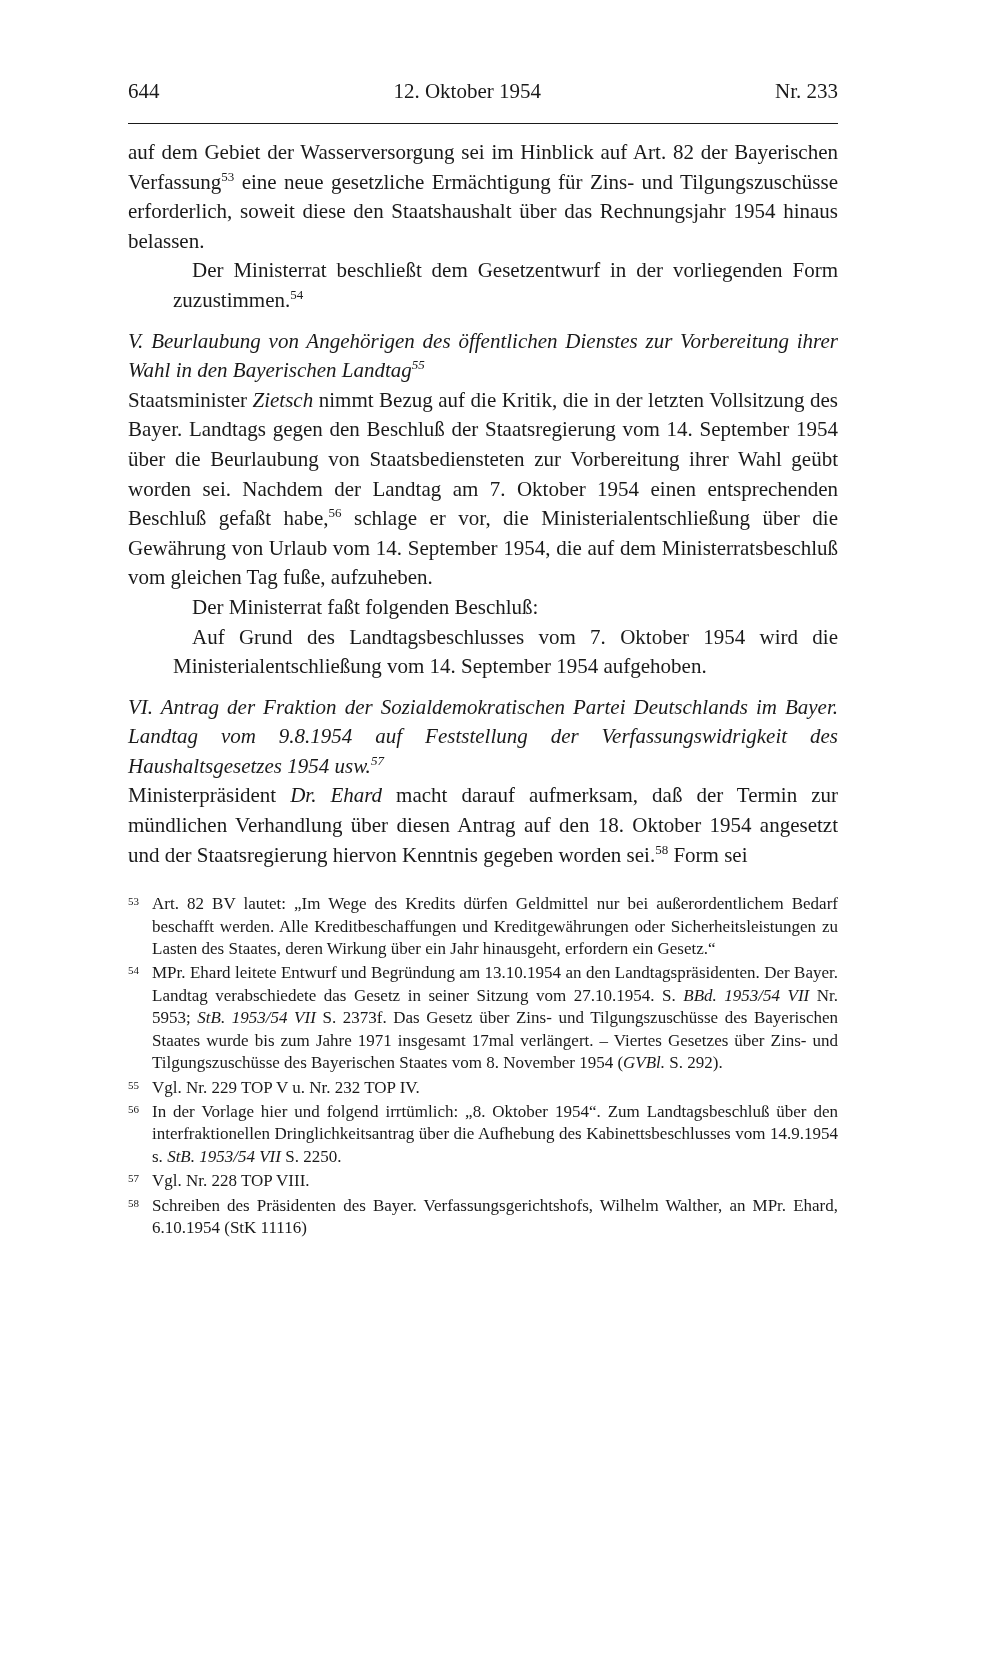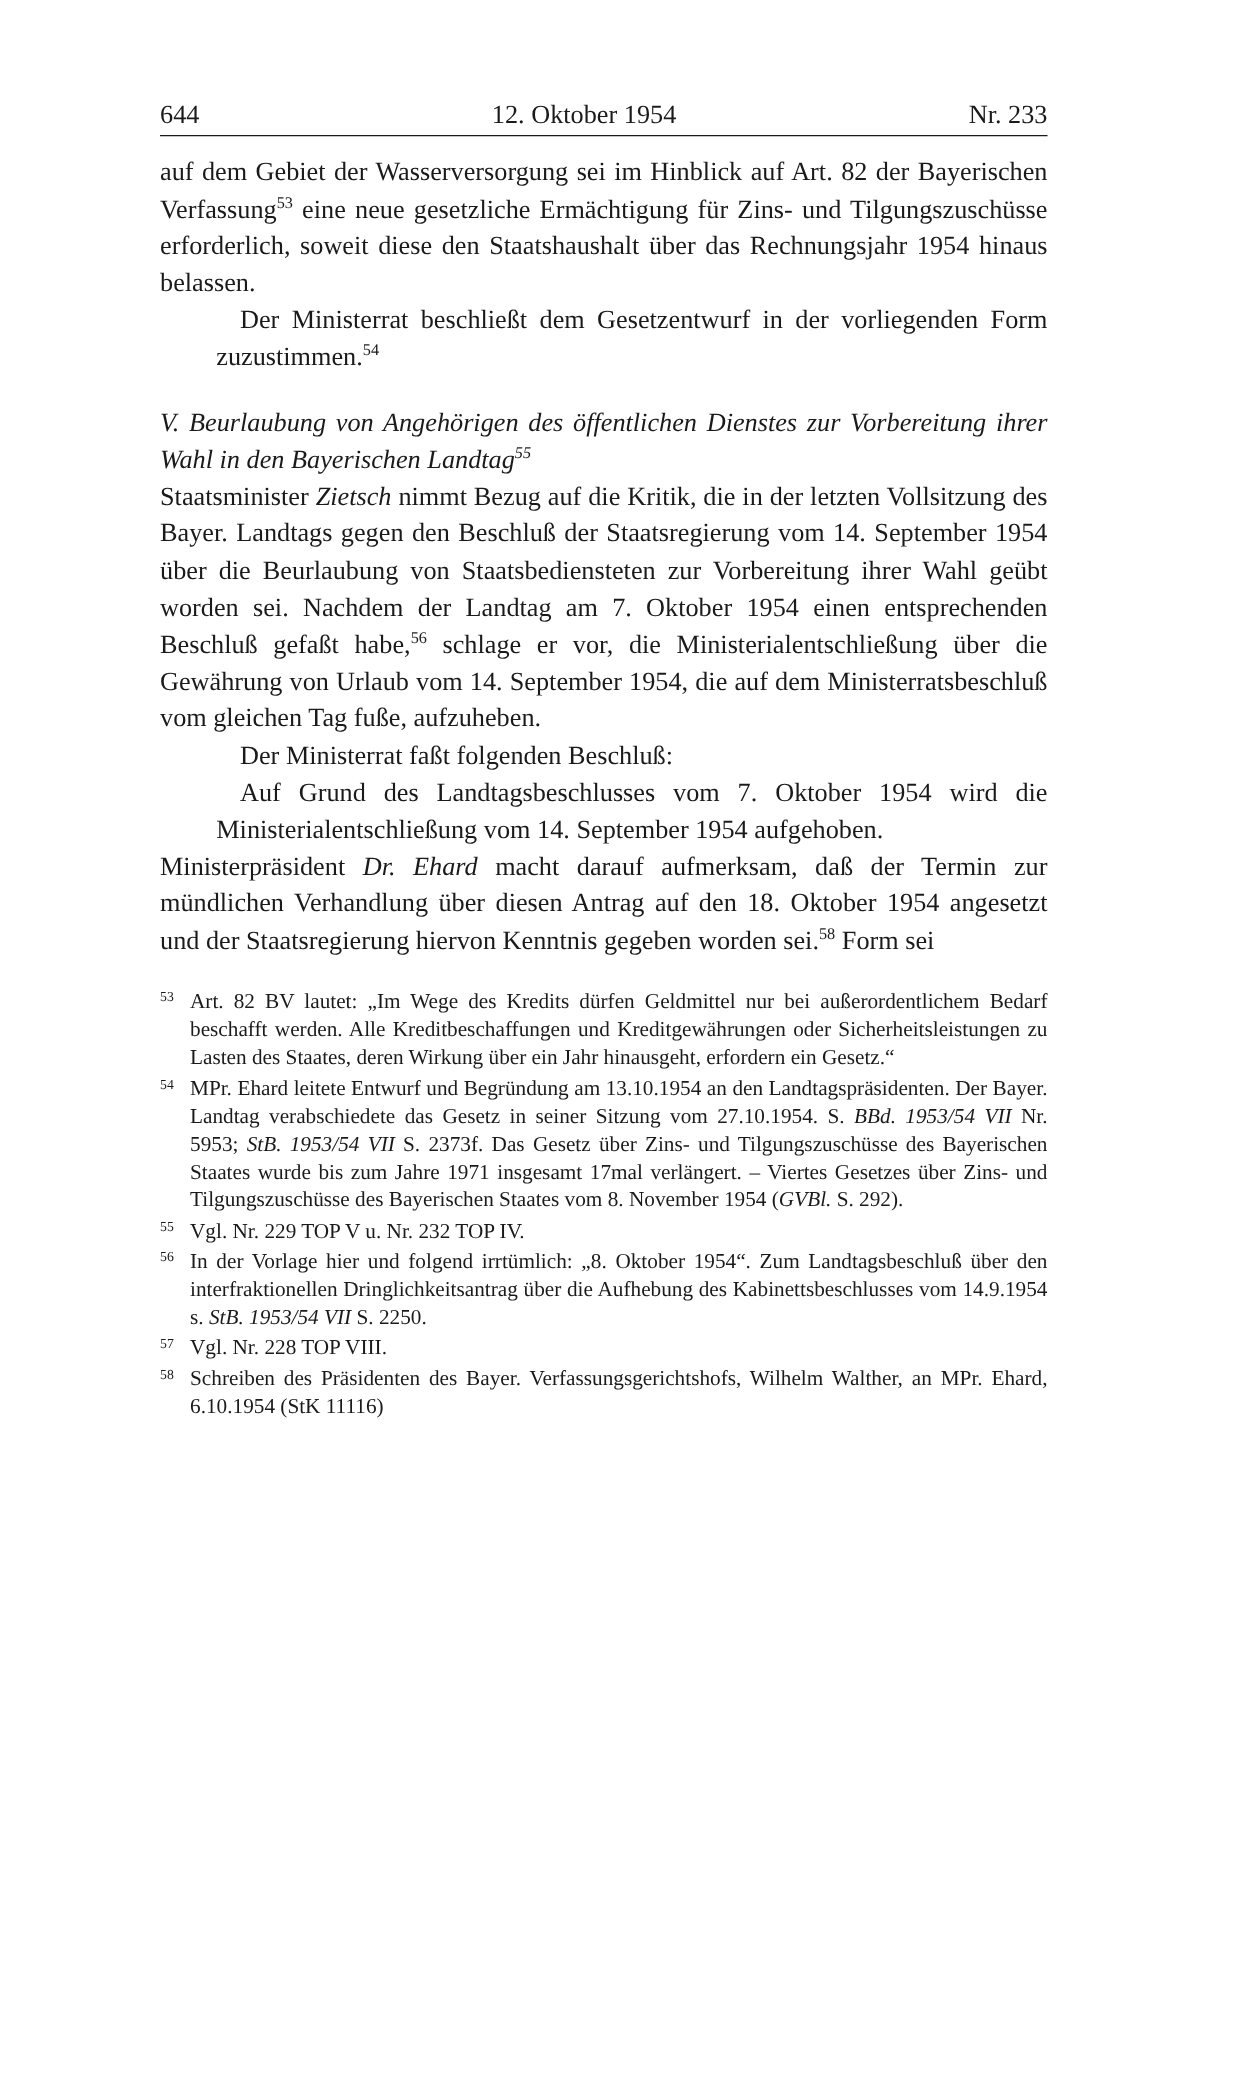--- a/index.html
+++ b/index.html
@@ -20,41 +20,41 @@
     left: 128px;
     top: 78px;
     width: 710px;
   }
   .running-head {
     display: flex;
     justify-content: space-between;
     align-items: baseline;
     font-size: 21px;
     line-height: 26px;
-    padding-bottom: 4px;
+    padding-bottom: 19px;
     border-bottom: 1.3px solid #1a1a1a;
   }
   .running-head span { display: block; }
   .body {
     margin-top: 14px;
     font-size: 21px;
     line-height: 29.6px;
     text-align: justify;
     hyphens: manual;
   }
   .body p {
     margin: 0;
   }
   .body p.indent {
     text-indent: 19px;
     margin-left: 45px;
   }
   .body .heading {
     font-style: italic;
-    margin-top: 23px;
+    margin-top: 11px;
   }
   .body i { }
   sup {
     font-size: 13px;
     line-height: 0;
     position: relative;
     vertical-align: baseline;
     top: -8px;
   }
   .footnotes {
@@ -92,20 +92,21 @@
 
     <p class="indent"><span>Der Ministerrat beschließt dem Gesetzentwurf in der vorliegenden Form zuzustimmen.</span><sup>54</sup></p>
 
     <p class="heading"><span>V. Beurlaubung von Angehörigen des öffentlichen Dienstes zur Vorbereitung ihrer Wahl in den Bayerischen Landtag</span><sup>55</sup></p>
 
     <p><span>Staatsminister </span><i>Zietsch</i><span> nimmt Bezug auf die Kritik, die in der letzten Vollsitzung des Bayer. Landtags gegen den Beschluß der Staatsregierung vom 14. September 1954 über die Beurlaubung von Staatsbediensteten zur Vorbereitung ihrer Wahl geübt worden sei. Nachdem der Landtag am 7. Oktober 1954 einen entsprechenden Beschluß gefaßt habe,</span><sup>56</sup><span> schlage er vor, die Ministerialentschließung über die Gewährung von Urlaub vom 14. September 1954, die auf dem Ministerratsbeschluß vom gleichen Tag fuße, aufzuheben.</span></p>
 
     <p class="indent">Der Ministerrat faßt folgenden Beschluß:</p>
     <p class="indent">Auf Grund des Landtagsbeschlusses vom 7. Oktober 1954 wird die Ministerialentschließung vom 14. September 1954 aufgehoben.</p>
 
+    <p class="heading"><span>VI. Antrag der Fraktion der Sozialdemokratischen Partei Deutschlands im Bayer. Landtag vom 9.8.1954 auf Feststellung der Verfassungswidrigkeit des Haushaltsgesetzes 1954 usw.</span><sup>57</sup></p>
 
     <p><span>Ministerpräsident </span><i>Dr. Ehard</i><span> macht darauf aufmerksam, daß der Termin zur mündlichen Verhandlung über diesen Antrag auf den 18. Oktober 1954 angesetzt und der Staatsregierung hiervon Kenntnis gegeben worden sei.</span><sup>58</sup><span> Form sei</span></p>
   </div>
 
   <div class="footnotes">
     <div class="fn">
       <span class="fn-num">53</span>
       <span>Art. 82 BV lautet: „Im Wege des Kredits dürfen Geldmittel nur bei außerordentlichem Bedarf beschafft werden. Alle Kreditbeschaffungen und Kreditgewährungen oder Sicherheitsleistungen zu Lasten des Staates, deren Wirkung über ein Jahr hinausgeht, erfordern ein Gesetz.“</span>
     </div>
     <div class="fn">

